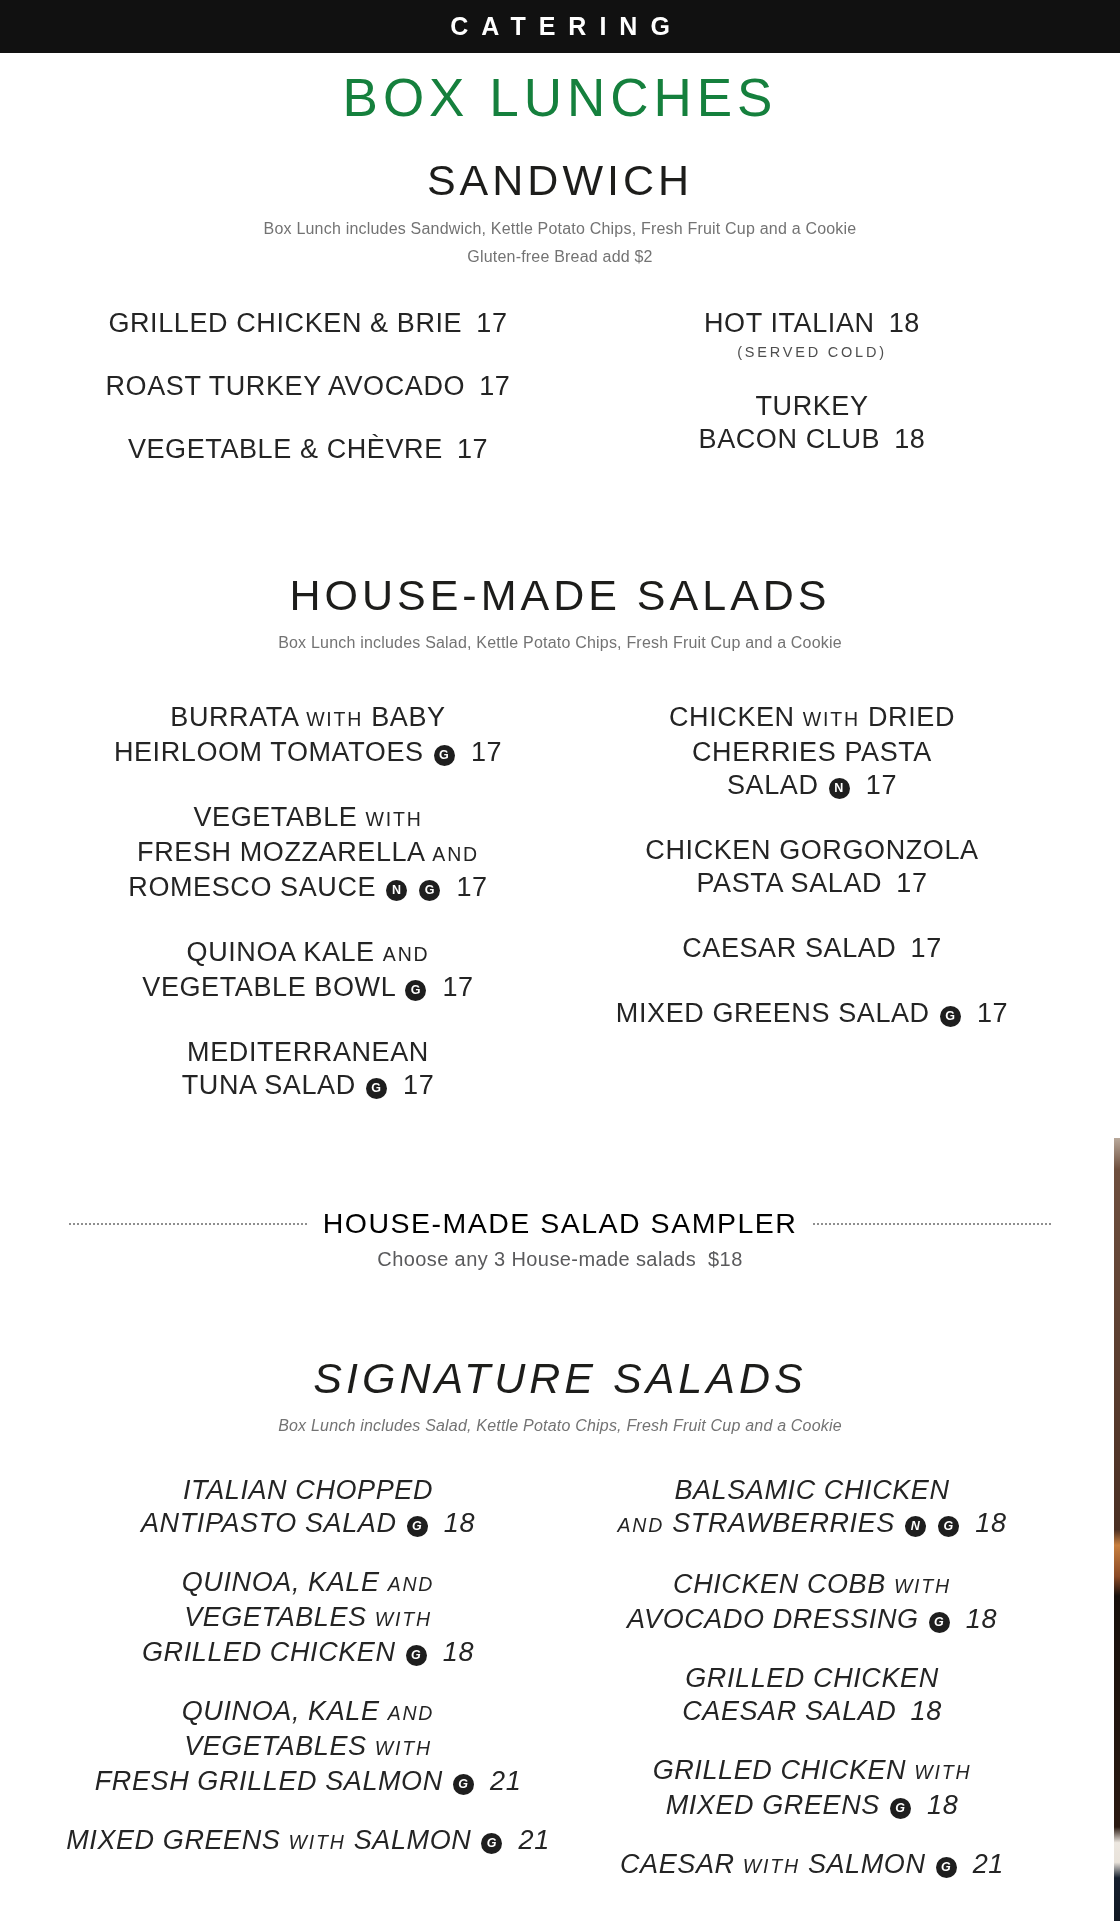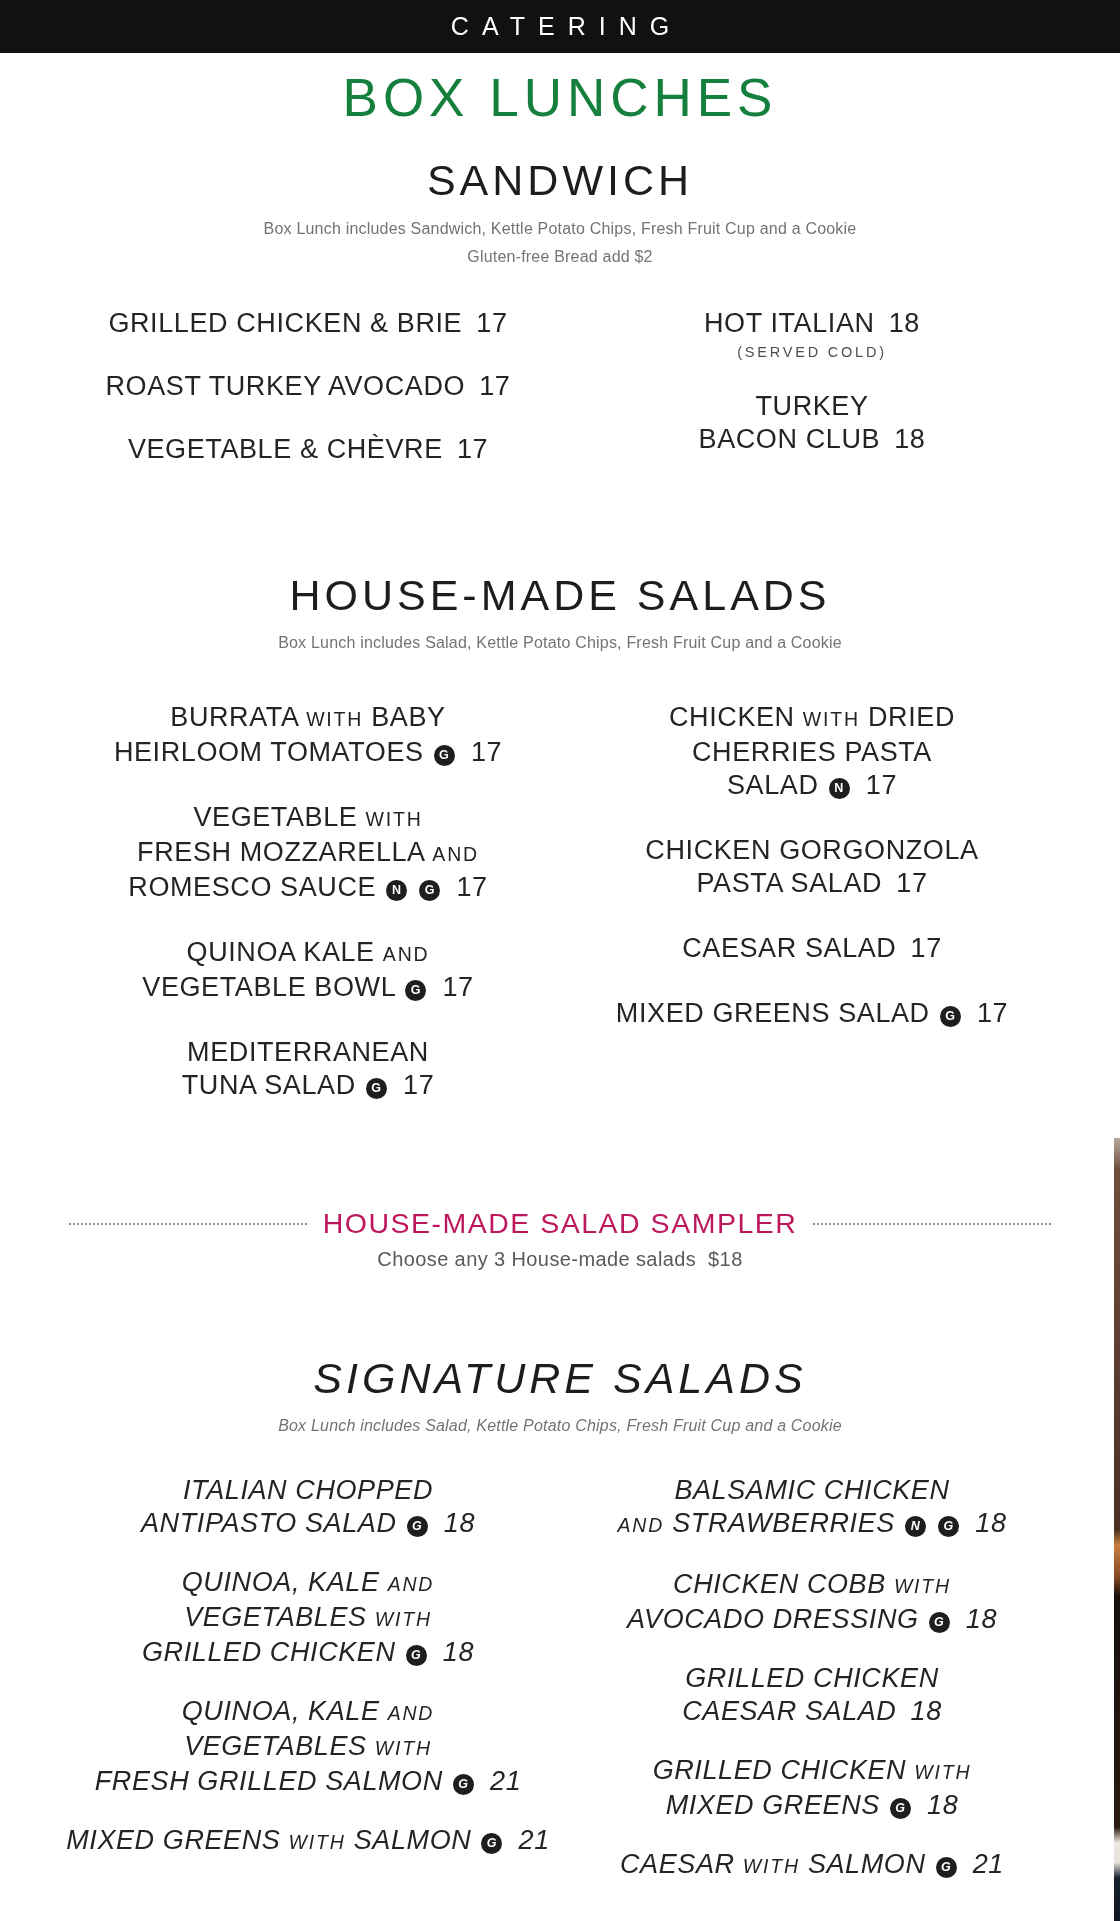--- a/index.html
+++ b/index.html
@@ -8,21 +8,21 @@
     height:1921px; position:relative; overflow:hidden;
     background:#ffffff;
     font-family:"Liberation Sans", sans-serif;
     -webkit-font-smoothing:antialiased;
   }
   .topbar {
     height:53px; background:#111111;
     display:flex; align-items:center; justify-content:center;
   }
   .topbar span {
-    color:#ffffff; font-size:25px; letter-spacing:13px; padding-left:13px; font-weight:400;
+    color:#ffffff; font-size:25px; letter-spacing:13px; padding-left:13px; font-weight:700;
   }
   .page-title {
     margin-top:16px; text-align:center;
     font-size:53px; font-weight:400; letter-spacing:5px; color:#15803d; line-height:1.1;
   }
   .section { text-align:center; }
   .sec-title {
     font-size:43px; font-weight:400; letter-spacing:4px; color:#1d1d1b; line-height:1.1;
   }
   .sec-desc { margin-top:10px; }
@@ -56,21 +56,21 @@
   .sec-signature { margin-top:84px;font-style:italic; }
   .sec-signature .columns { margin-top:34px; }
   .sec-signature .menu-item { margin-bottom:26px; }
   
   .sampler { margin-top:72px; text-align:center; }
   .sampler-row { display:flex; align-items:center; justify-content:center; }
   .leader {
     width:238px; height:0; border-top:2px dotted #8f8f8f; margin:0 16px; transform:translateY(1px);
   }
   .sampler-title {
-    font-size:28.5px; font-weight:400; letter-spacing:1.5px; color:#be185d; line-height:1.2;
+    font-size:28.5px; font-weight:400; letter-spacing:1.5px; color:#000000; line-height:1.2;
   }
   .sampler-sub {
     margin-top:8px; font-size:20px; color:#5a5a5c; letter-spacing:0.4px;
   }
   .edge-strip {
     position:absolute; right:0; top:1138px; width:6px; height:783px;
   }
 </style>
 </head>
 <body>

